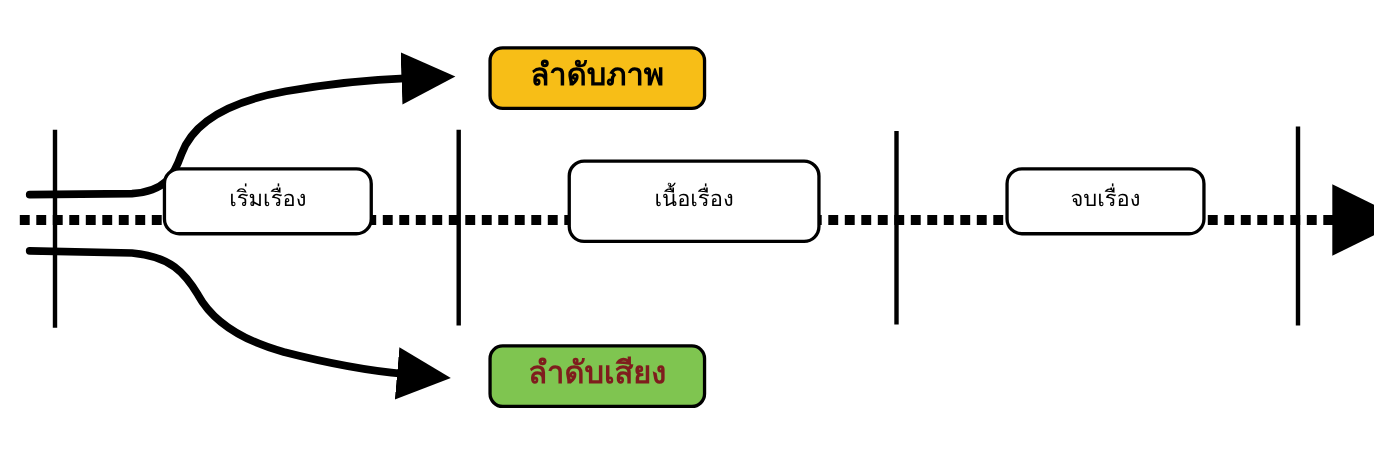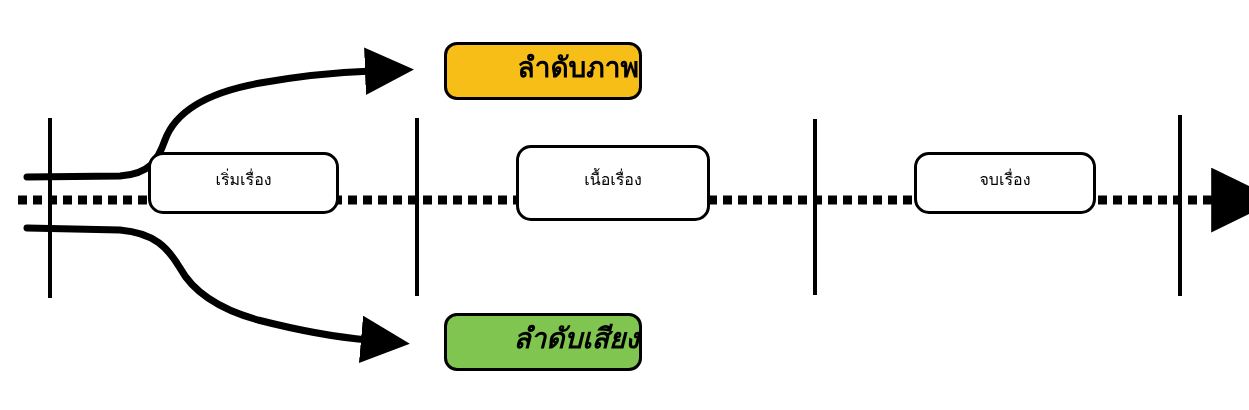--- a/index.html
+++ b/index.html
@@ -31,41 +31,41 @@
     box-sizing: border-box;
     background: #ffffff;
     border: 3px solid #000000;
     border-radius: 15px;
     display: flex;
     align-items: center;
     justify-content: center;
     z-index: 5;
   }
   .stage-box .stage-label {
-    font-size: 16px;
+    font-size: 20px;
     line-height: 1;
     color: #000000;
     white-space: nowrap;
     position: relative;
     top: -3px;
   }
 
   #stage-box-0 { left: 148px; top: 152px; width: 191px; height: 62px; }
-  #stage-box-1 { left: 516px; top: 145px; width: 194px; height: 76px; }
+  #stage-box-1 { left: 516px; top: 145px; width: 230px; height: 76px; }
   #stage-box-2 { left: 914px; top: 152px; width: 182px; height: 62px; }
 
   
   .track-box {
     position: absolute;
     box-sizing: border-box;
     border: 3px solid #000000;
     border-radius: 13px;
     display: flex;
     align-items: center;
-    justify-content: flex-end;
+    justify-content: center;
     z-index: 6;
   }
   .track-box .track-label {
     font-size: 28px;
     font-weight: bold;
     line-height: 1;
     color: #000000;
     white-space: nowrap;
     position: relative;
     top: -3px;
@@ -110,16 +110,16 @@
 
   <div class="stage-box" id="stage-box-2">
     <span class="stage-label">จบเรื่อง</span>
   </div>
 
   <div class="track-box" id="track-box-video" style="background: rgb(247, 190, 23); border-color: rgb(0, 0, 0);">
     <span class="track-label" style="color: rgb(0, 0, 0);">ลำดับภาพ</span>
   </div>
 
   <div class="track-box" id="track-box-audio" style="background: rgb(127, 197, 80); border-color: rgb(0, 0, 0);">
-    <span class="track-label" style="color: #000000; font-style: italic;">ลำดับเสียง</span>
+    <span class="track-label" style="color: #7f1d1d;">ลำดับเสียง</span>
   </div>
 
 </div>
 
 </body></html>

